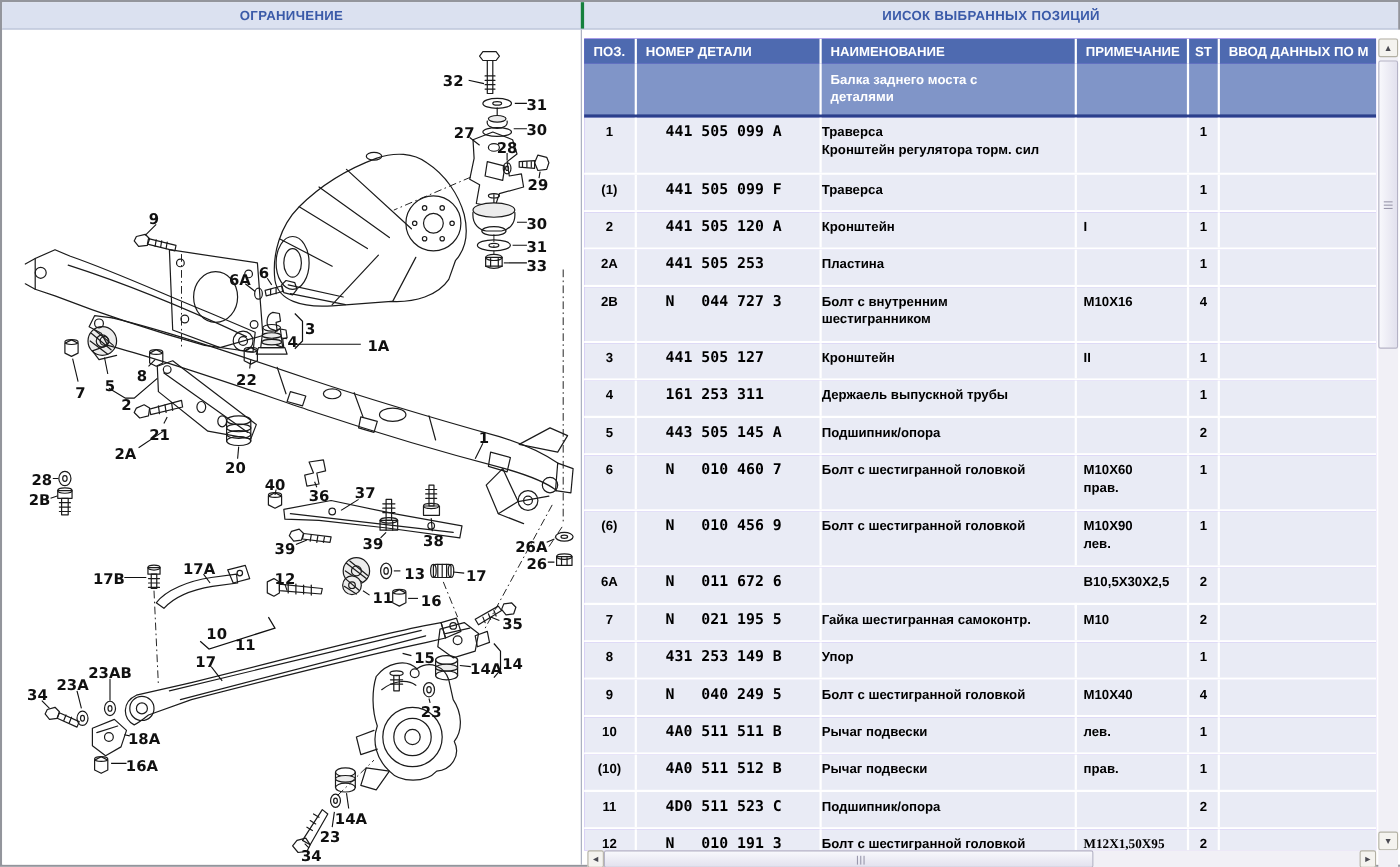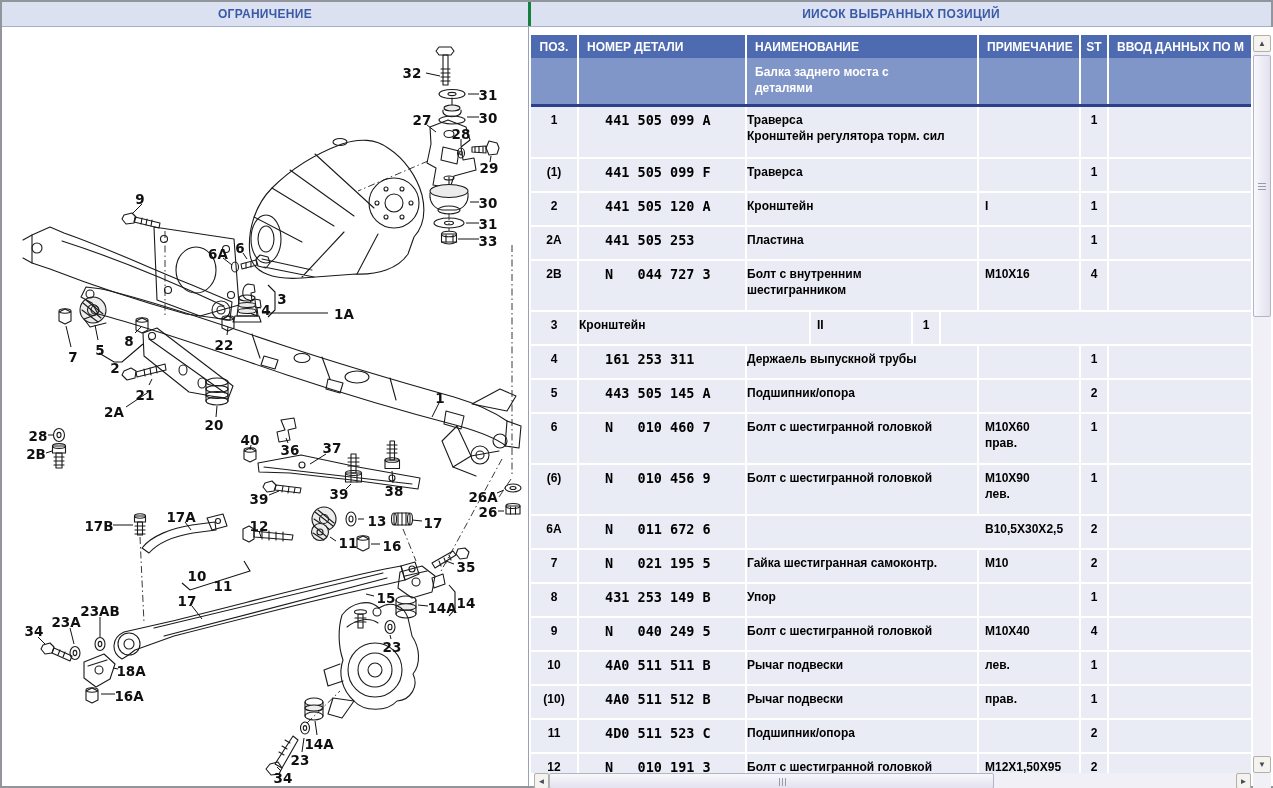--- a/index.html
+++ b/index.html
@@ -559,20 +559,21 @@
               <div>шестигранником</div>
             </div>
             <div class="tc c3" style="width: 102px;">
               <div>M10X16</div>
             </div>
             <div class="tc c4" style="width: 28px;">4</div>
             <div class="tc c5" style="width: 142px;"></div>
           </div>
           <div class="trow" style="height: 34px;">
             <div class="tc c0" style="width: 48px;">3</div>
+            <div class="tc c1" style="width: 168px;">441 505 127</div>
             <div class="tc c2" style="width: 232px;">
               <div>Кронштейн</div>
             </div>
             <div class="tc c3" style="width: 102px;">
               <div>II</div>
             </div>
             <div class="tc c4" style="width: 28px;">1</div>
             <div class="tc c5" style="width: 142px;"></div>
           </div>
           <div class="trow" style="height: 34px;">
@@ -700,21 +701,21 @@
             <div class="tc c3" style="width: 102px;"></div>
             <div class="tc c4" style="width: 28px;">2</div>
             <div class="tc c5" style="width: 142px;"></div>
           </div>
           <div class="trow" style="height: 34px;">
             <div class="tc c0" style="width: 48px;">12</div>
             <div class="tc c1" style="width: 168px;">N   010 191 3</div>
             <div class="tc c2" style="width: 232px;">
               <div>Болт с шестигранной головкой</div>
             </div>
-            <div class="tc c3" style="width: 102px;">
+            <div class="tc c3" style="width: 102px; font-family: Liberation Serif, serif;">
               <div>M12X1,50X95</div>
             </div>
             <div class="tc c4" style="width: 28px;">2</div>
             <div class="tc c5" style="width: 142px;"></div>
           </div>
         </div>
     </div>
 
     <div id="vsb" class="sb">
       <div id="vup" class="sbtn">

